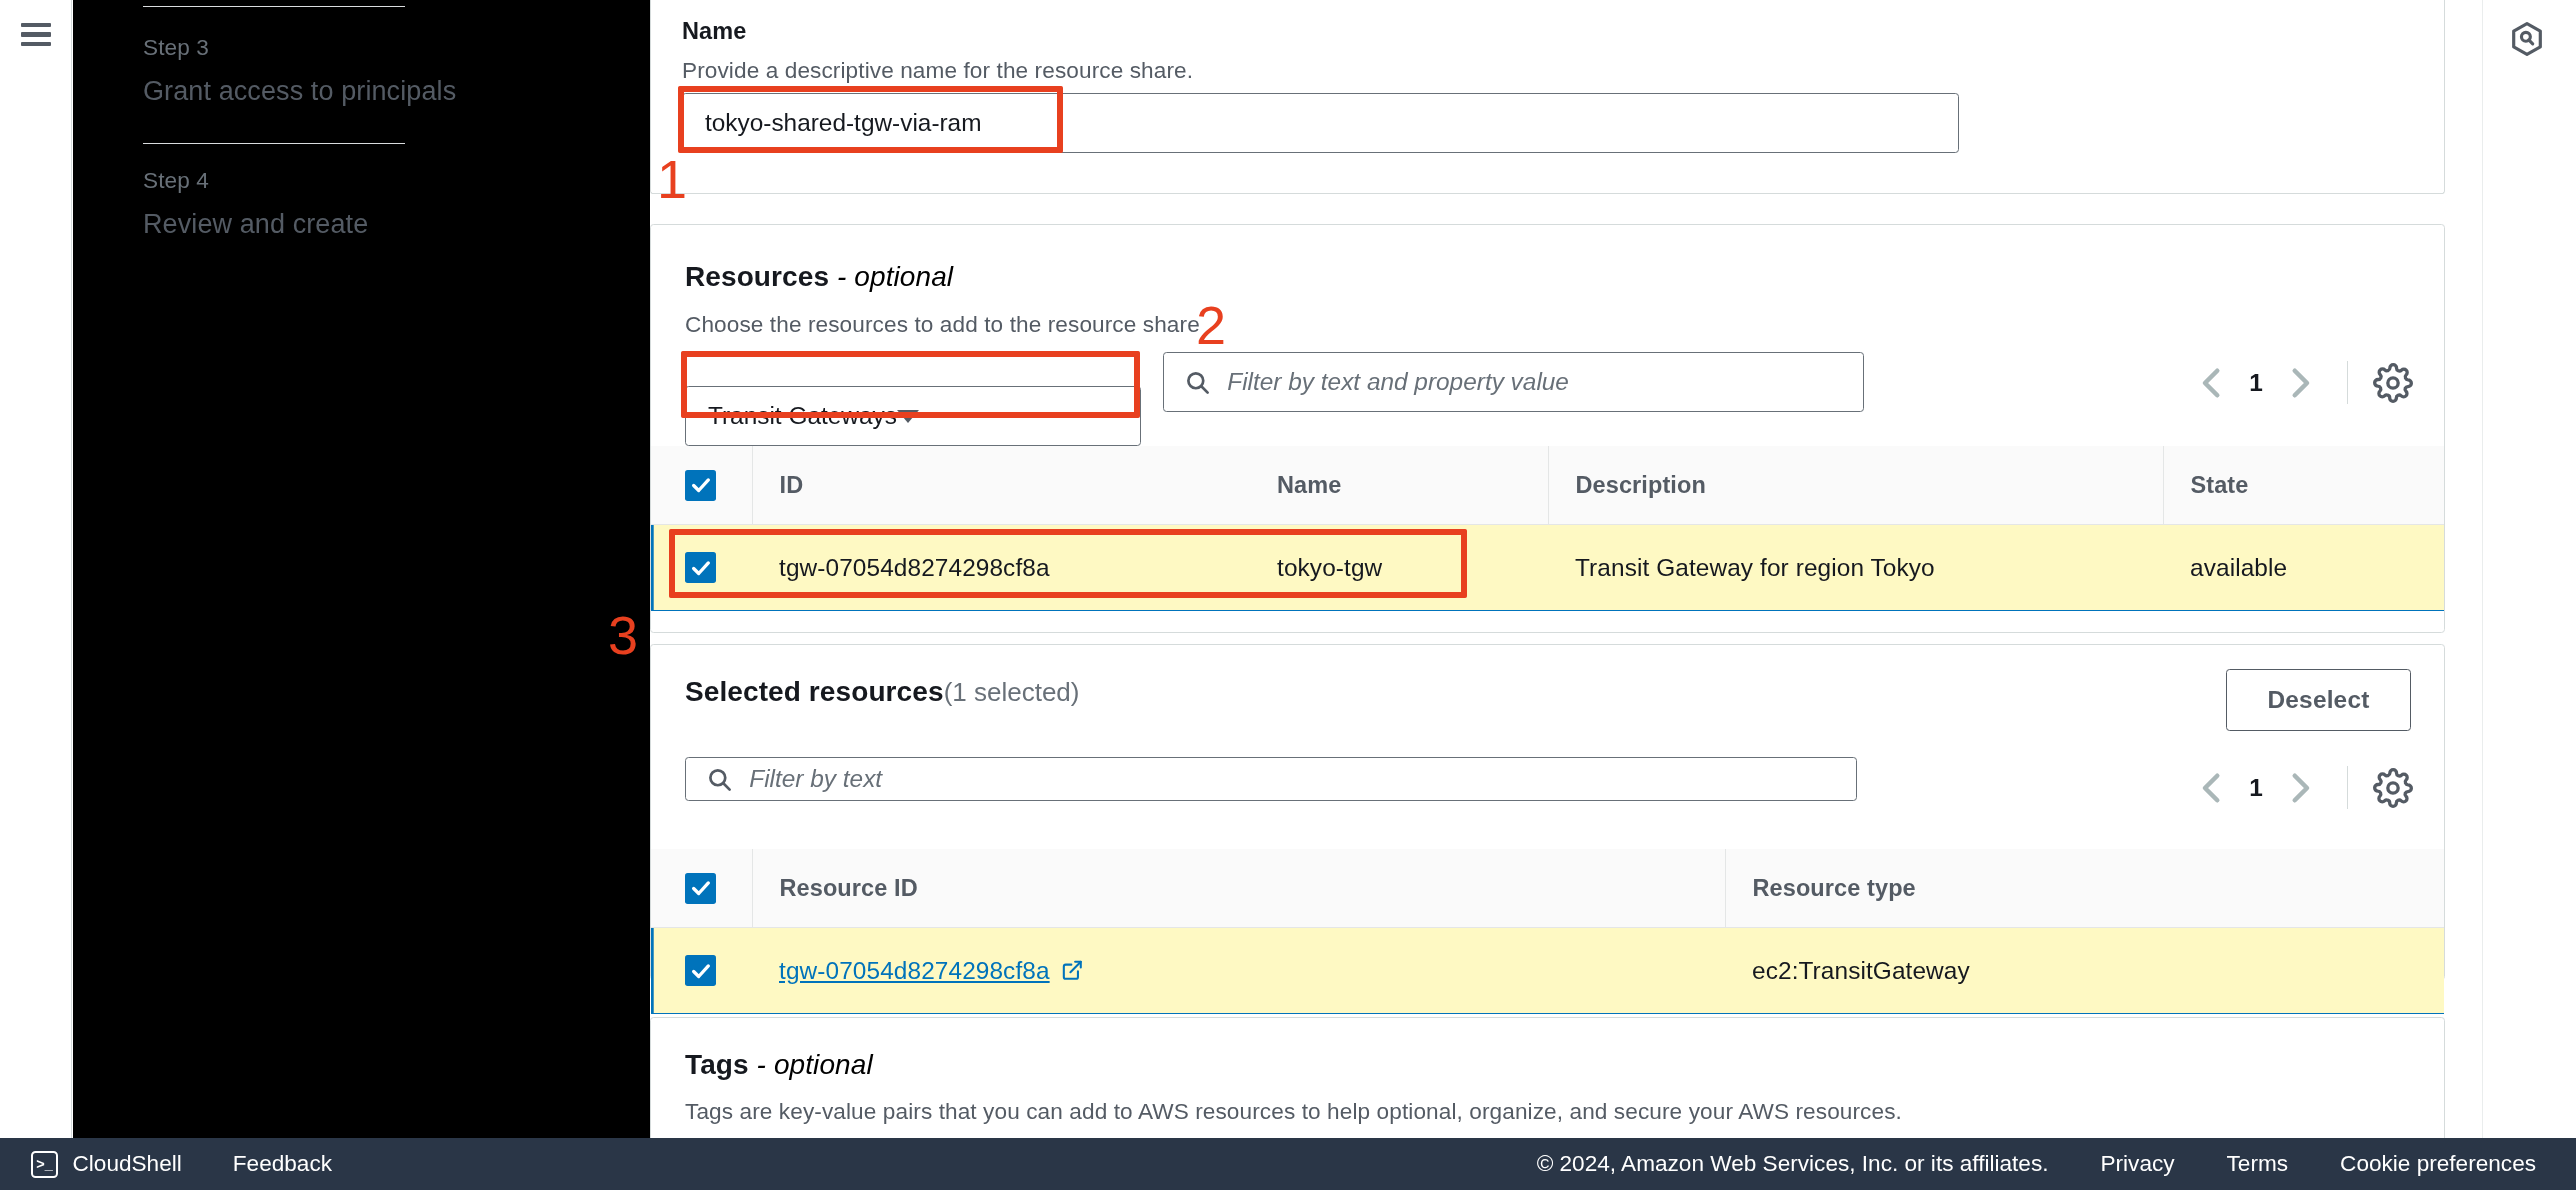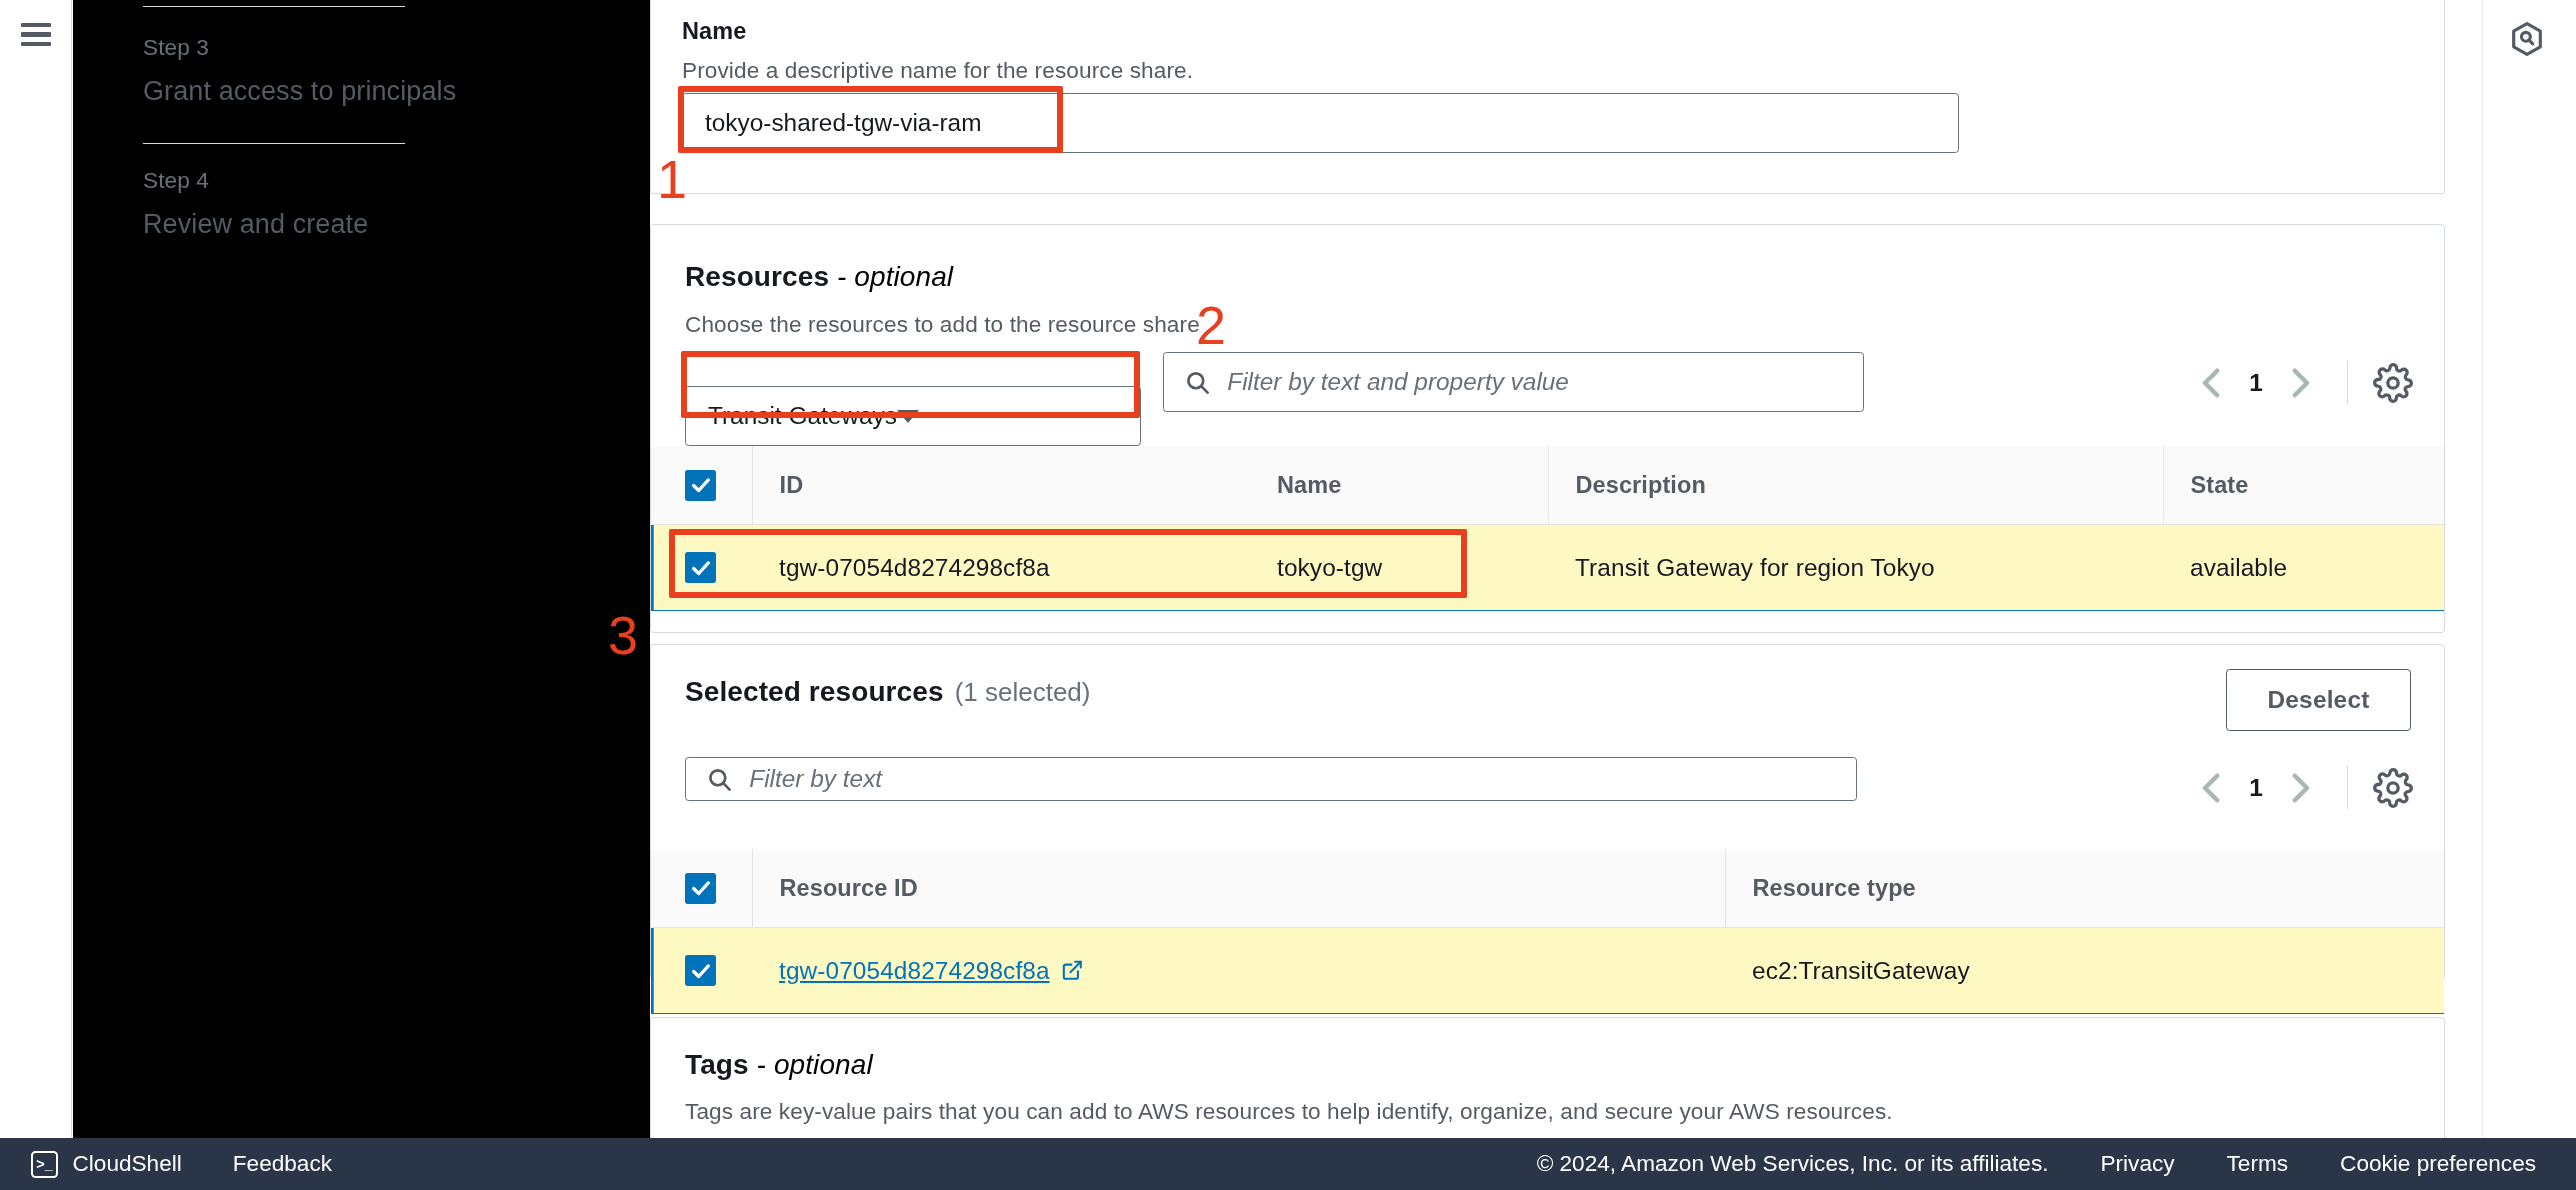--- a/index.html
+++ b/index.html
@@ -297,21 +297,21 @@
               <td>tokyo-tgw</td>
               <td class="padcol">Transit Gateway for region Tokyo</td>
               <td class="padcol">available</td>
             </tr>
           </tbody>
         </table>
       </div>
 
       <div class="panel" style="top:644px; width:1795px; height:336px;">
 
-        <div style="position:absolute; left:34px; top:31px; display:flex; align-items:baseline; gap:11px;">
+        <div style="position:absolute; left:34px; top:31px; display:flex; align-items:baseline; ">
           <span class="h2">Selected resources</span>
           <span style="font-size:26px; color:#687078;">(1 selected)</span>
         </div>
 
         <div class="btn" style="position:absolute; right:33px; top:23.5px; width:185px; height:62px;">Deselect</div>
 
         <div class="filterbox" style="position:absolute; left:34px; top:112px; width:1172px; height:44px;">
           <svg class="search-ic" viewBox="0 0 24 24" fill="none" stroke="#545b64" stroke-width="2.4">
             <circle cx="10.5" cy="10.5" r="6.6"></circle>
             <line x1="15.4" y1="15.4" x2="21" y2="21" stroke-linecap="round"></line>
@@ -380,21 +380,21 @@
             </tr>
           </tbody>
         </table>
       </div>
 
       <div class="panel" style="top:1017px; width:1795px; height:181px;">
         <div class="h2" style="position:absolute; left:34px; top:31px;">
           <span>Tags</span>
           <span class="opt">- optional</span>
         </div>
-        <div class="desc" style="position:absolute; left:34px; top:81px;">Tags are key-value pairs that you can add to AWS resources to help identify, organize, and secure your AWS resources.</div>
+        <div class="desc" style="position:absolute; left:34px; top:81px;">Tags are key-value pairs that you can add to AWS resources to help optional, organize, and secure your AWS resources.</div>
       </div>
 
     </div>
 
     <div class="right-rail">
       <svg class="q-icon" viewBox="0 0 24 24" fill="none" stroke="#545b64" stroke-width="2">
         <path d="M12 2.3 20.4 7v10L12 21.7 3.6 17V7z" stroke-linejoin="round"></path>
         <circle cx="11.3" cy="10.6" r="2.8"></circle>
         <line x1="13.1" y1="12.6" x2="15.6" y2="15.1" stroke-linecap="round"></line>
       </svg>

